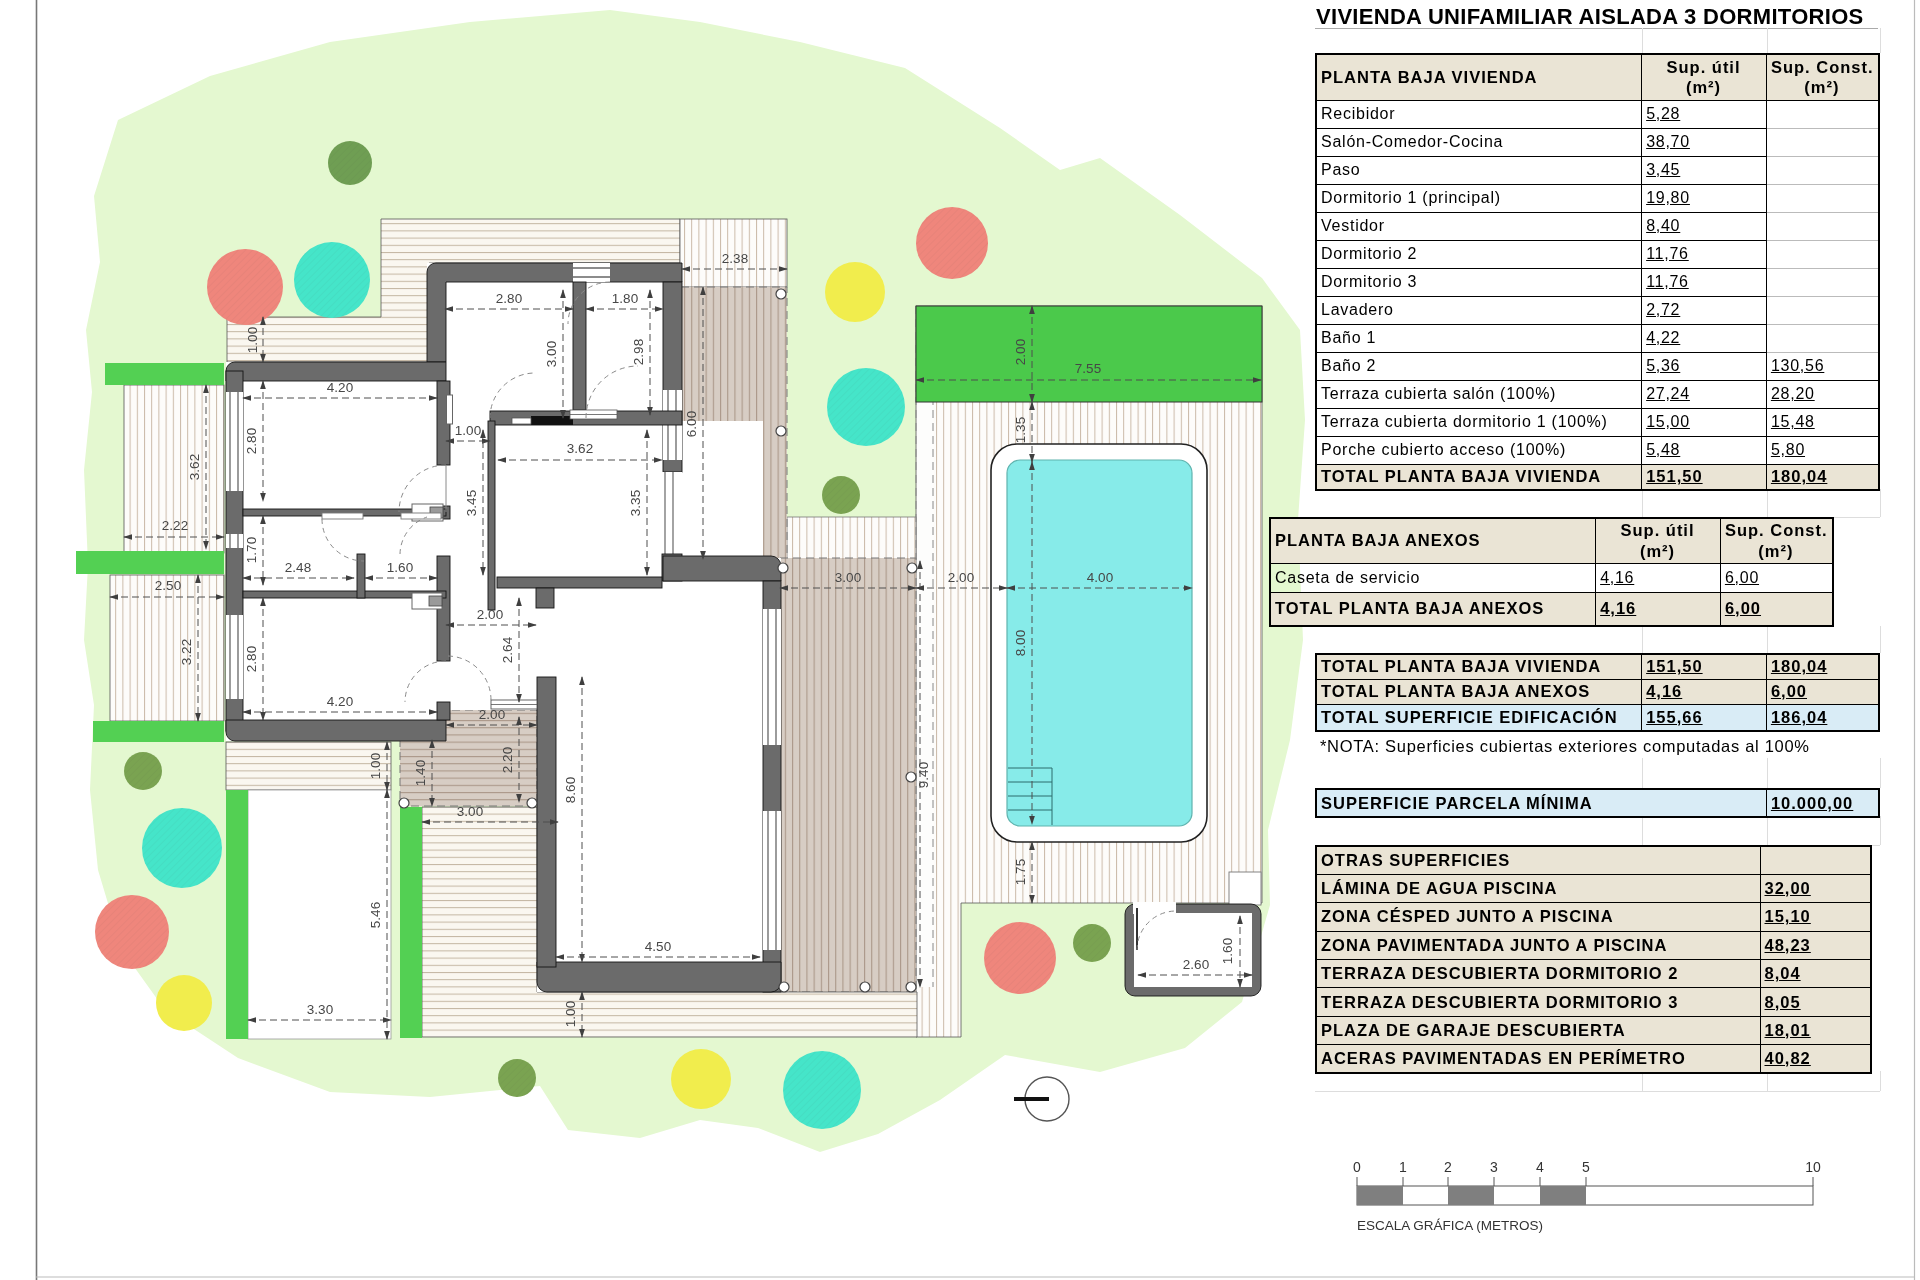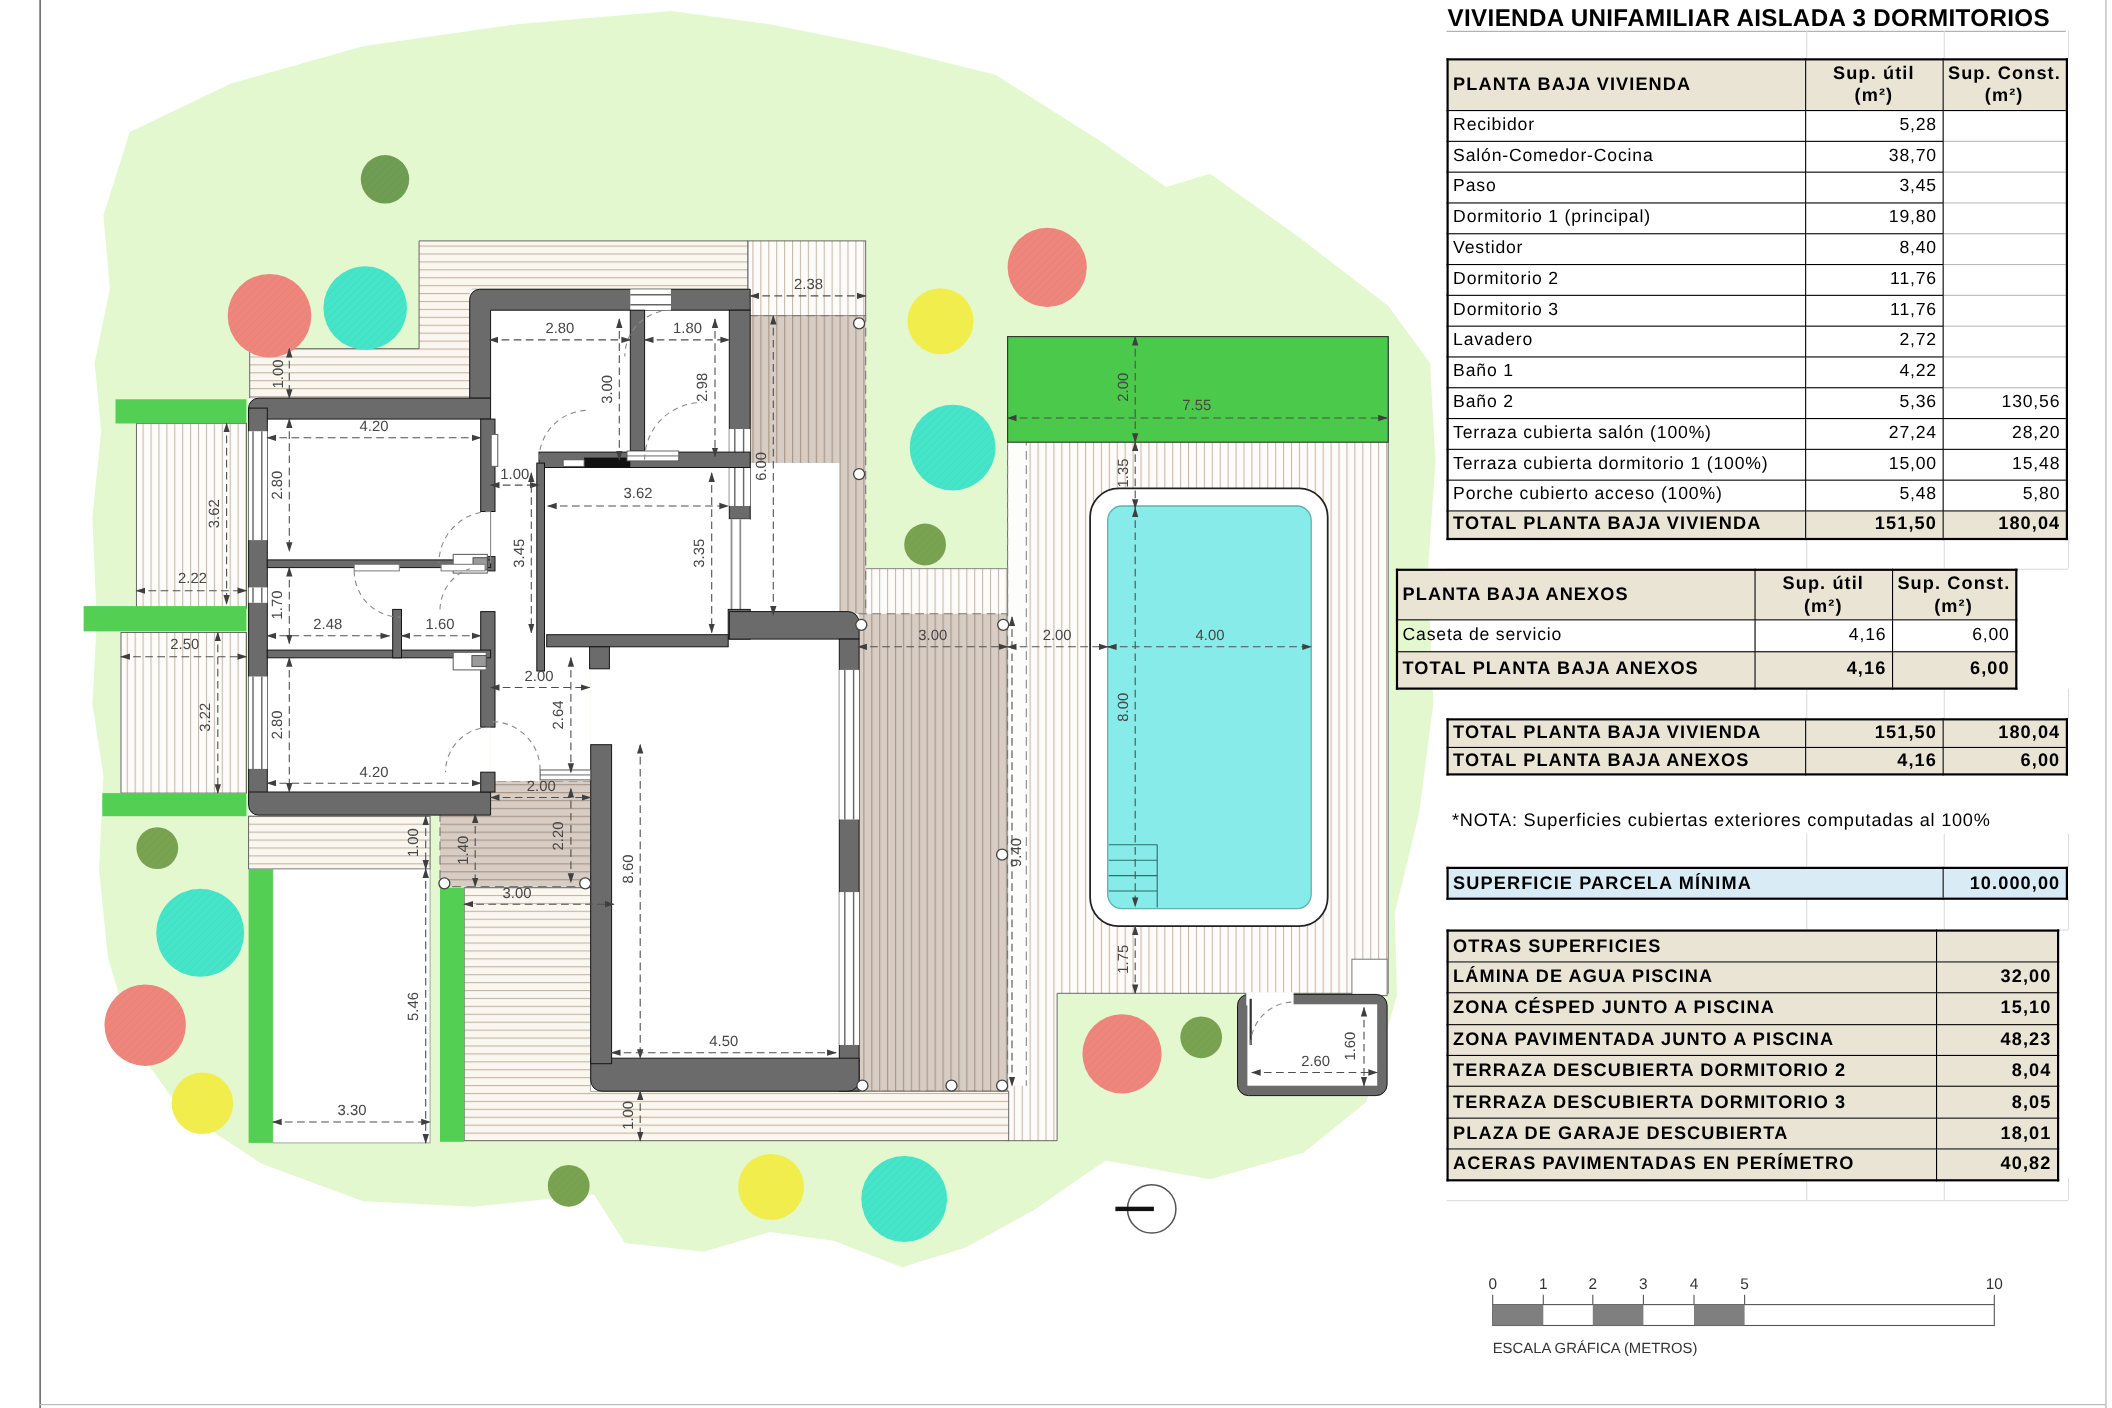--- a/index.html
+++ b/index.html
@@ -1,20 +1,20 @@
 <!DOCTYPE html>
 <html><head><meta charset="utf-8"><style>
 html,body{margin:0;padding:0;background:#fff;font-family:"Liberation Sans",sans-serif;}
 #page{position:relative;width:1920px;height:1280px;overflow:hidden;background:#fff;}
 svg{position:absolute;left:0;top:0;}
 table{border-collapse:collapse;table-layout:fixed;position:absolute;}
 td{overflow:hidden;white-space:nowrap;font-size:16px;letter-spacing:0.75px;color:#000;padding:0 5px 0 4px;}
 .bg{background:#eae4d5;}.bb{background:#d9ecf6;}
 .b{font-weight:bold;font-size:16.5px;letter-spacing:1px;}
-.num{text-align:right;}
+.num{text-align:left;text-decoration:underline;}
 .t1 td{border:1.5px solid #000;}
 </style></head><body>
 <div id="page">
 <svg width="1920" height="1280" viewBox="0 0 1920 1280">
 <defs>
 <marker id="ar" viewBox="0 0 10 10" refX="9" refY="5" markerWidth="9" markerHeight="9" orient="auto-start-reverse">
           <path d="M0,1.8 L10,5 L0,8.2 z" fill="#3f3f3f"></path>
         </marker>
 <pattern id="hdeck" width="8" height="7.2" patternUnits="userSpaceOnUse">
           <rect width="8" height="7.2" fill="#faf7f0"></rect>
@@ -543,20 +543,25 @@
         <tr style="height:25px">
           <td class="bg b">TOTAL PLANTA BAJA VIVIENDA</td>
           <td class="num b bg">151,50</td>
           <td class="num b bg">180,04</td>
         </tr>
 <tr style="height:25px">
           <td class="bg b">TOTAL PLANTA BAJA ANEXOS</td>
           <td class="num b bg">4,16</td>
           <td class="num b bg">6,00</td>
         </tr>
+<tr style="height:27px">
+          <td class="bb b">TOTAL SUPERFICIE EDIFICACIÓN</td>
+          <td class="num b bb">155,66</td>
+          <td class="num b bb">186,04</td>
+        </tr>
 </tbody>
     </table>
 
 <div style="position:absolute;left:1320px;top:737px;font-size:16.5px;letter-spacing:0.7px;">*NOTA: Superficies cubiertas exteriores computadas al 100%</div>
 
 <table class="t1" style="left:1315px;top:788px;width:565px;border:2px solid #000;">
 <colgroup>
         <col style="width:444px">
         <col style="width:111px">
       </colgroup>

